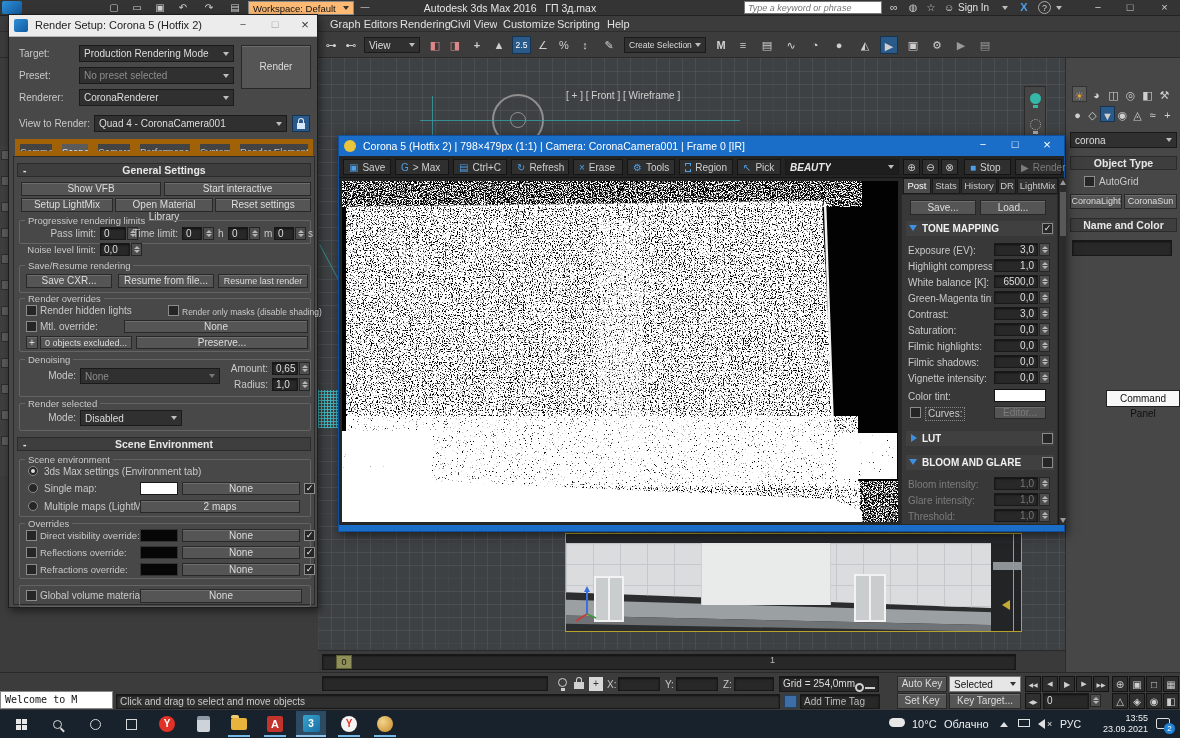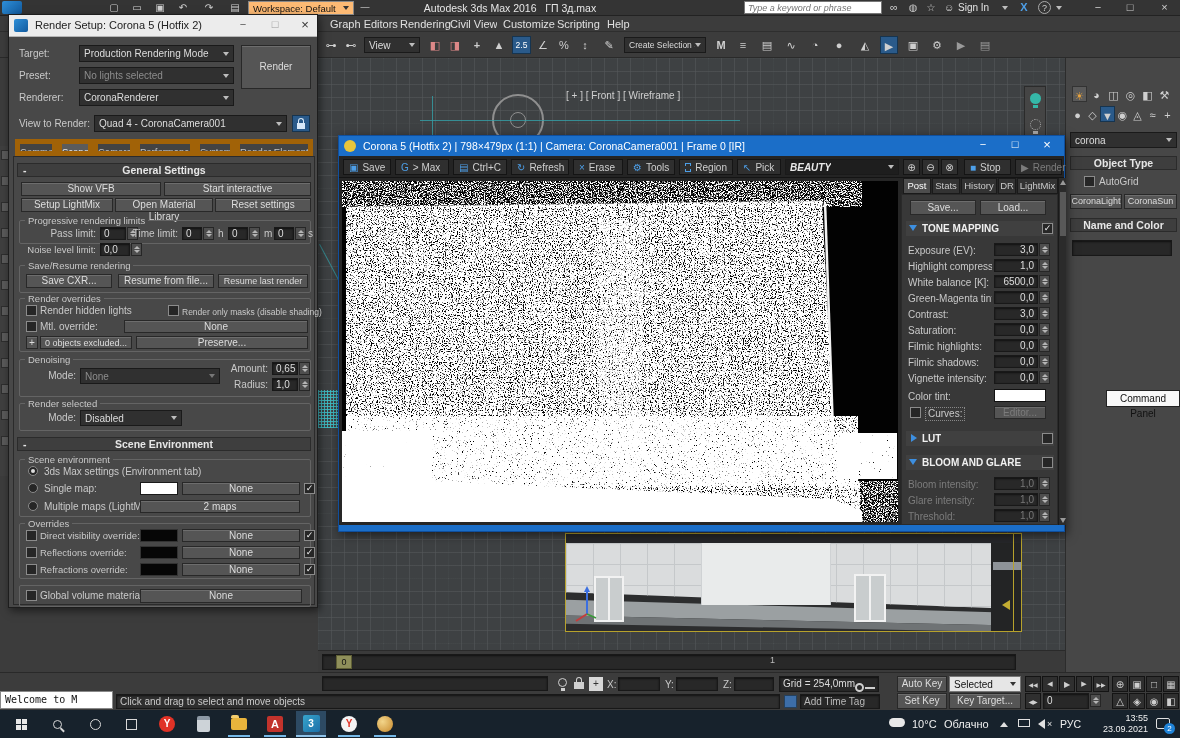--- a/index.html
+++ b/index.html
@@ -288,21 +288,21 @@
     <span class="a" style="left:258px;top:3px;width:16px;height:15px;color:#999;text-align:center">□</span>
     <span class="a" style="left:288px;top:2px;width:16px;height:16px;color:#333;text-align:center;font-size:13px">×</span>
   </div>
   <span class="a lbl" style="left:10px;top:33px">Target:</span>
   <div class="a dd" style="left:70px;top:30px;width:155px;height:17px">
         <span class="tx">Production Rendering Mode</span>
         <i class="c"></i>
       </div>
   <span class="a lbl" style="left:10px;top:55px">Preset:</span>
   <div class="a dd" style="left:70px;top:52px;width:155px;height:17px;color:#8d8d8d">
-        <span class="tx">No lights selected</span>
+        <span class="tx">No preset selected</span>
         <i class="c"></i>
       </div>
   <span class="a lbl" style="left:10px;top:77px">Renderer:</span>
   <div class="a dd" style="left:70px;top:74px;width:155px;height:17px">
         <span class="tx">CoronaRenderer</span>
         <i class="c"></i>
       </div>
   <span class="a b" style="left:232px;top:30px;width:70px;height:44px;line-height:42px">Render</span>
   <span class="a lbl" style="left:10px;top:103px">View to Render:</span>
   <div class="a dd" style="left:85px;top:100px;width:193px;height:17px">

